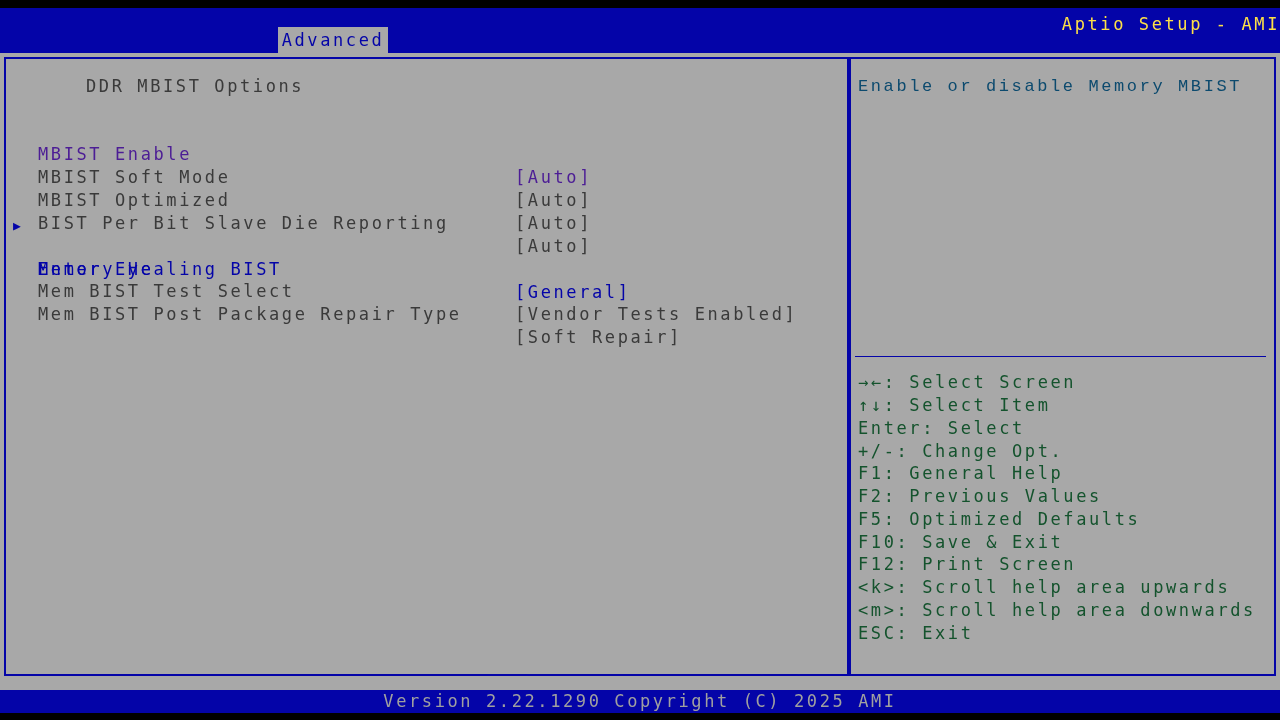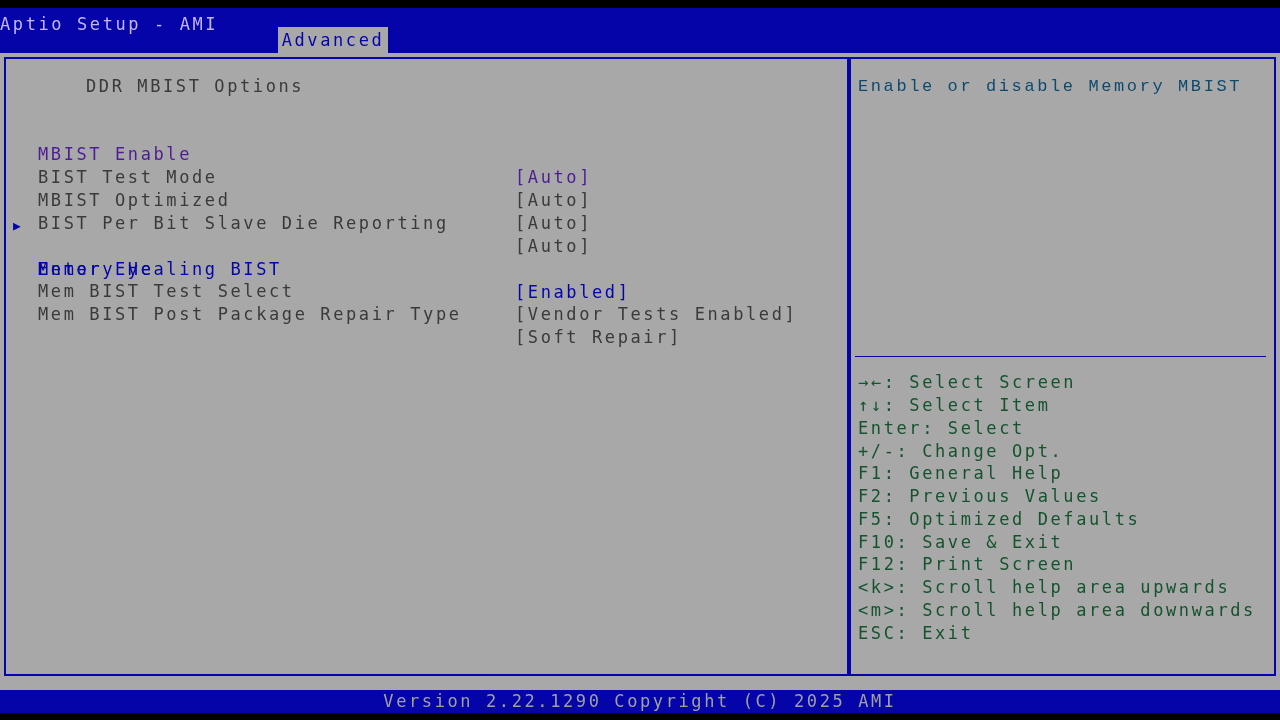--- a/index.html
+++ b/index.html
@@ -14,22 +14,22 @@
     line-height: 23px;
   }
   
   .topbar {
     position: absolute; left: 0; top: 8px;
     width: 1280px; height: 45px;
     background: #0404A8;
   }
   .app-title {
     position: absolute; left: 0; top: 5px; width: 1280px;
-    text-align: left;
-    color: #c4b5fd;
+    text-align: right;
+    color: #fde047;
     line-height: 22px;
   }
   .tab {
     position: absolute; left: 278px; top: 19px;
     width: 110px; height: 26px;
     background: #A8A8A8;
     color: #0404A8;
     text-align: center;
     line-height: 27px;
   }
@@ -103,42 +103,42 @@
 
     <div class="panel left">
       <div class="section-title">DDR MBIST Options</div>
 
       <div class="row selected" style="top:61px">
         <span class="label">MBIST Enable</span>
         <span class="value">[Auto]</span>
       </div>
 
       <div class="row grayed" style="top:84px">
-        <span class="label">BIST Test Mode</span>
+        <span class="label">MBIST Soft Mode</span>
         <span class="value">[Auto]</span>
       </div>
 
       <div class="row grayed" style="top:107px">
         <span class="label">MBIST Optimized</span>
         <span class="value">[Auto]</span>
       </div>
 
       <div class="row grayed" style="top:130px">
         <span class="label">BIST Per Bit Slave Die Reporting</span>
         <span class="value">[Auto]</span>
       </div>
 
       <div class="row submenu" style="top:153px">
         <span class="submenu-arrow">▶</span>
         <span class="label">Enter Eye</span>
       </div>
 
       <div class="row active" style="top:176px">
         <span class="label">Memory Healing BIST</span>
-        <span class="value">[Enabled]</span>
+        <span class="value">[General]</span>
       </div>
 
       <div class="row grayed" style="top:198px">
         <span class="label">Mem BIST Test Select</span>
         <span class="value">[Vendor Tests Enabled]</span>
       </div>
 
       <div class="row grayed" style="top:221px">
         <span class="label">Mem BIST Post Package Repair Type</span>
         <span class="value">[Soft Repair]</span>

